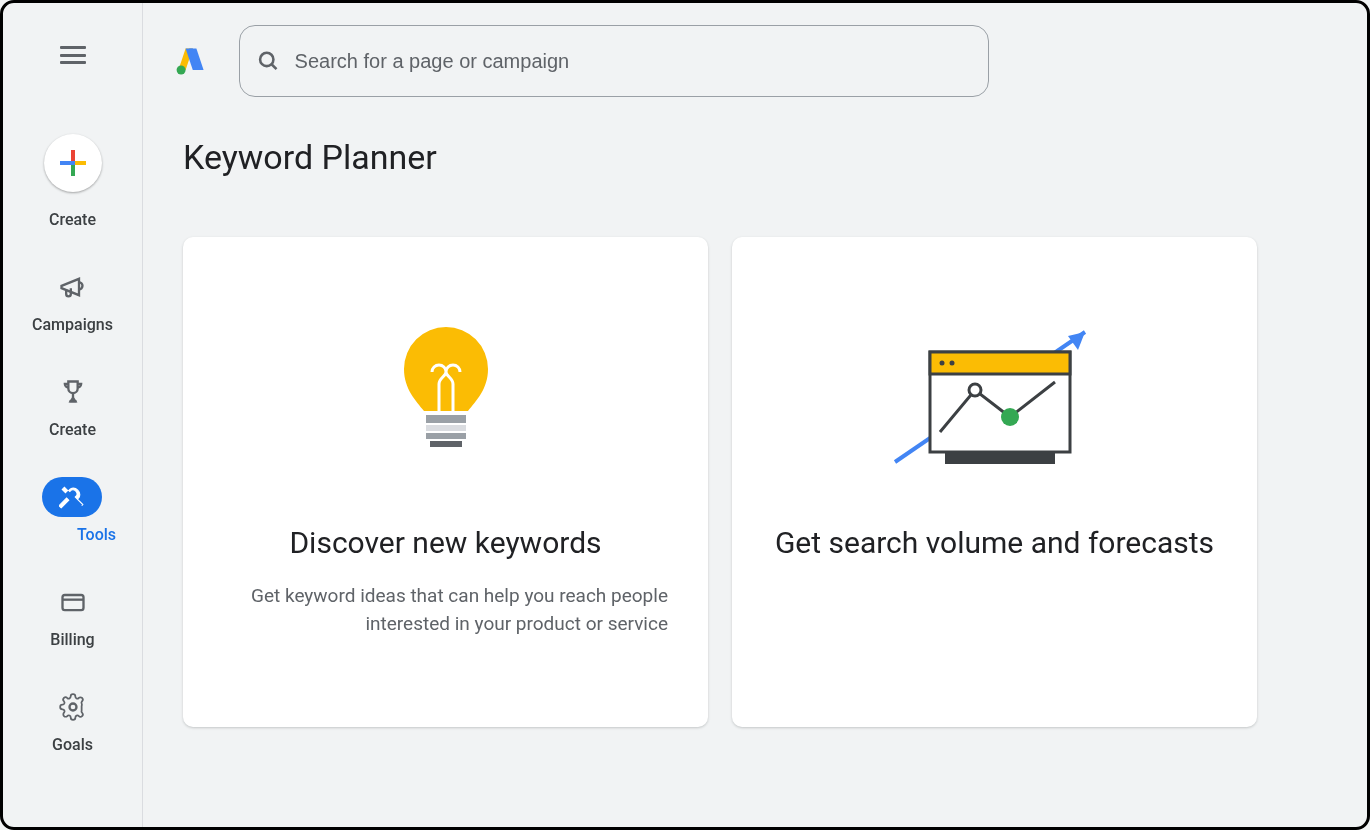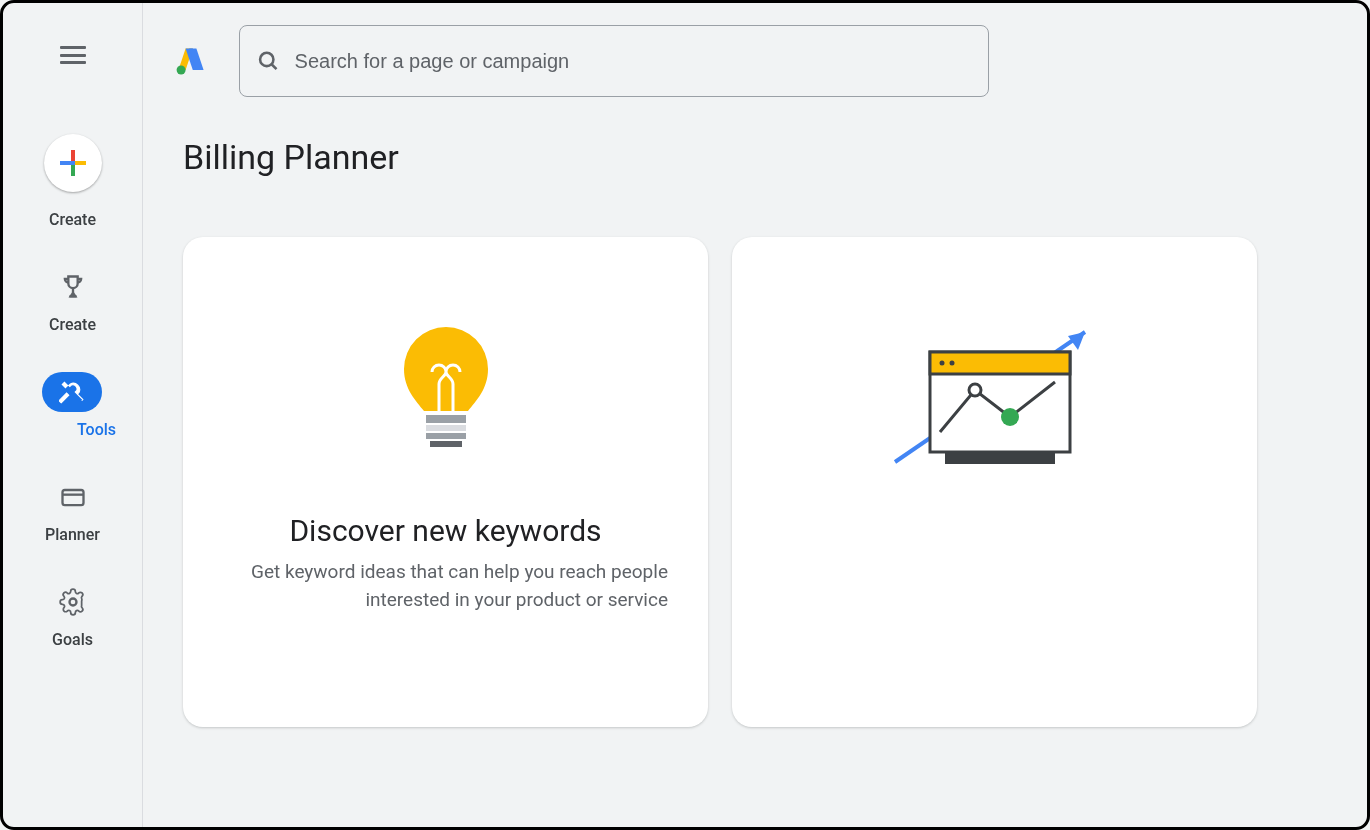--- a/index.html
+++ b/index.html
@@ -61,45 +61,46 @@
   .top-bar {
     display: flex; align-items: center;
     padding: 22px 30px 0 30px;
     gap: 30px;
   }
   .logo { width: 36px; height: 36px; }
   .search-box {
     flex: 0 0 750px;
     height: 72px;
     border: 1px solid #9aa0a6;
-    border-radius: 8px;
+    border-radius: 16px;
     display: flex; align-items: center;
     padding: 0 16px;
     gap: 14px;
     background: #f1f3f4;
   }
   .search-box input {
     border: none; background: transparent; outline: none;
     font-size: 20px; color: #3c4043; width: 100%;
   }
   .search-box input::placeholder { color: #5f6368; }
   .page-title {
     font-size: 34px; font-weight: 400; color: #202124;
     padding: 40px 0 0 40px;
   }
   .cards-row {
     display: flex; gap: 24px; padding: 60px 0 0 40px;
   }
   .card {
     width: 525px; height: 490px;
-    background: #fff; border-radius: 20px;
+    background: #fff; border-radius: 10px;
     box-shadow: 0 1px 3px rgba(60,64,67,0.15), 0 1px 2px rgba(60,64,67,0.1);
     display: flex; flex-direction: column; align-items: center;
     padding: 60px 40px 40px 40px;
     cursor: pointer;
+    gap: 12px;
   }
   .card-illustration {
     height: 200px; display: flex; align-items: center; justify-content: center;
   }
   .card-title {
     font-size: 30px; color: #202124; font-weight: 400; text-align: center;
     margin-top: 16px;
   }
   .card-desc {
     font-size: 19px; color: #5f6368; text-align: right;
@@ -126,20 +127,30 @@
         <rect x="13" y="17" width="4" height="11" fill="#34a853"></rect>
         <rect x="2" y="13" width="11" height="4" fill="#4285f4"></rect>
         <rect x="17" y="13" width="11" height="4" fill="#fbbc04"></rect>
         <rect x="13" y="13" width="4" height="4" fill="#4285f4"></rect>
       </svg>
     </div>
     <div class="nav-item">
       <span class="label">Create</span>
     </div>
 
+    <div class="nav-item">
+      <div class="nav-icon-wrap">
+        <svg width="28" height="28" viewBox="0 0 24 24" fill="none" stroke="#5f6368" stroke-width="2">
+          <path d="M3 11l15-6v14L3 13v-2z"></path>
+          <path d="M11 13v5a2 2 0 0 1-4 0v-4"></path>
+          <path d="M18 8a3 3 0 0 1 0 6"></path>
+        </svg>
+      </div>
+      <span class="label">Campaigns</span>
+    </div>
 
     <div class="nav-item">
       <div class="nav-icon-wrap">
         <svg width="28" height="28" viewBox="0 0 24 24" fill="none" stroke="#5f6368" stroke-width="2">
           <path d="M8 3h8v6a4 4 0 0 1-8 0V3z"></path>
           <path d="M8 5H5a3 3 0 0 0 3 3"></path>
           <path d="M16 5h3a3 3 0 0 1-3 3"></path>
           <path d="M12 13v4"></path>
           <path d="M9 20h6"></path>
           <path d="M12 17l-2 3h4l-2-3z" fill="#5f6368"></path>
@@ -157,21 +168,21 @@
       <span class="label">Tools</span>
     </div>
 
     <div class="nav-item">
       <div class="nav-icon-wrap">
         <svg width="28" height="28" viewBox="0 0 24 24" fill="none" stroke="#5f6368" stroke-width="2">
           <rect x="3" y="6" width="18" height="13" rx="2"></rect>
           <line x1="3" y1="10" x2="21" y2="10"></line>
         </svg>
       </div>
-      <span class="label">Planner</span>
+      <span class="label">Billing</span>
     </div>
 
     <div class="nav-item">
       <div class="nav-icon-wrap">
         <svg width="28" height="28" viewBox="0 0 24 24" fill="none" stroke="#5f6368" stroke-width="2">
           <circle cx="12" cy="12" r="3"></circle>
           <path d="M19.4 15a1.7 1.7 0 0 0 .34 1.87l.06.06a2 2 0 1 1-2.83 2.83l-.06-.06a1.7 1.7 0 0 0-1.87-.34 1.7 1.7 0 0 0-1 1.56V21a2 2 0 1 1-4 0v-.09a1.7 1.7 0 0 0-1-1.56 1.7 1.7 0 0 0-1.87.34l-.06.06a2 2 0 1 1-2.83-2.83l.06-.06A1.7 1.7 0 0 0 4.6 15a1.7 1.7 0 0 0-1.56-1H3a2 2 0 1 1 0-4h.09A1.7 1.7 0 0 0 4.6 9a1.7 1.7 0 0 0-.34-1.87l-.06-.06A2 2 0 1 1 7.03 4.24l.06.06A1.7 1.7 0 0 0 9 4.6a1.7 1.7 0 0 0 1-1.56V3a2 2 0 1 1 4 0v.09a1.7 1.7 0 0 0 1 1.56 1.7 1.7 0 0 0 1.87-.34l.06-.06a2 2 0 1 1 2.83 2.83l-.06.06A1.7 1.7 0 0 0 19.4 9c.14.35.22.72.22 1.1s-.08.75-.22 1.1z" stroke-width="1.5"></path>
         </svg>
       </div>
       <span class="label">Goals</span>
@@ -189,21 +200,21 @@
       </svg>
       <div class="search-box">
         <svg width="26" height="26" viewBox="0 0 24 24" fill="none" stroke="#5f6368" stroke-width="2.5">
           <circle cx="10.5" cy="10.5" r="6.5"></circle>
           <line x1="20" y1="20" x2="15.2" y2="15.2"></line>
         </svg>
         <input type="text" placeholder="Search for a page or campaign" style="">
       </div>
     </div>
 
-    <h1 class="page-title">Billing Planner</h1>
+    <h1 class="page-title">Keyword Planner</h1>
 
     <div class="cards-row">
 
       <div class="card">
         <div class="card-illustration">
           <svg width="120" height="160" viewBox="0 0 120 160">
             <path d="M60 10 a42 42 0 0 1 42 42 c0 20 -12 32 -20 42 l-44 0 c-8 -10 -20 -22 -20 -42 a42 42 0 0 1 42 -42 z" fill="#fbbc04"></path>
             <path d="M46 55 a7 7 0 1 1 14 0 c0 4 -7 6 -7 12 v27 M74 55 a7 7 0 1 0 -14 0 c0 4 7 6 7 12 v27" stroke="#fff" stroke-width="3" fill="none"></path>
             <rect x="40" y="98" width="40" height="8" fill="#9aa0a6"></rect>
             <rect x="40" y="108" width="40" height="6" fill="#dadce0"></rect>
@@ -223,17 +234,18 @@
             <rect x="50" y="40" width="140" height="100" fill="#fff" stroke="#3c4043" stroke-width="3"></rect>
             <rect x="50" y="40" width="140" height="22" fill="#fbbc04" stroke="#3c4043" stroke-width="3"></rect>
             <circle cx="62" cy="51" r="2.5" fill="#3c4043"></circle>
             <circle cx="72" cy="51" r="2.5" fill="#3c4043"></circle>
             <polyline points="60,120 95,78 130,105 175,70" fill="none" stroke="#3c4043" stroke-width="3"></polyline>
             <circle cx="95" cy="78" r="6" fill="#fff" stroke="#3c4043" stroke-width="3"></circle>
             <circle cx="130" cy="105" r="9" fill="#34a853"></circle>
             <rect x="65" y="140" width="110" height="12" fill="#3c4043"></rect>
           </svg>
         </div>
+        <div class="card-title">Get search volume and forecasts</div>
       </div>
 
     </div>
   </div>
 </div>
 
 </body></html>

